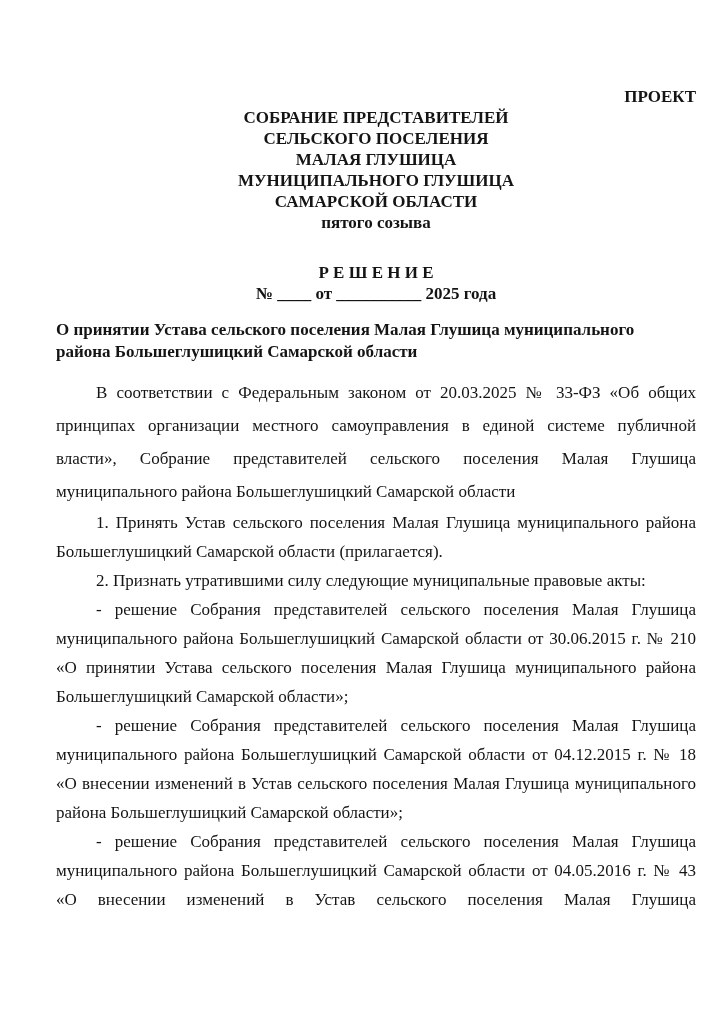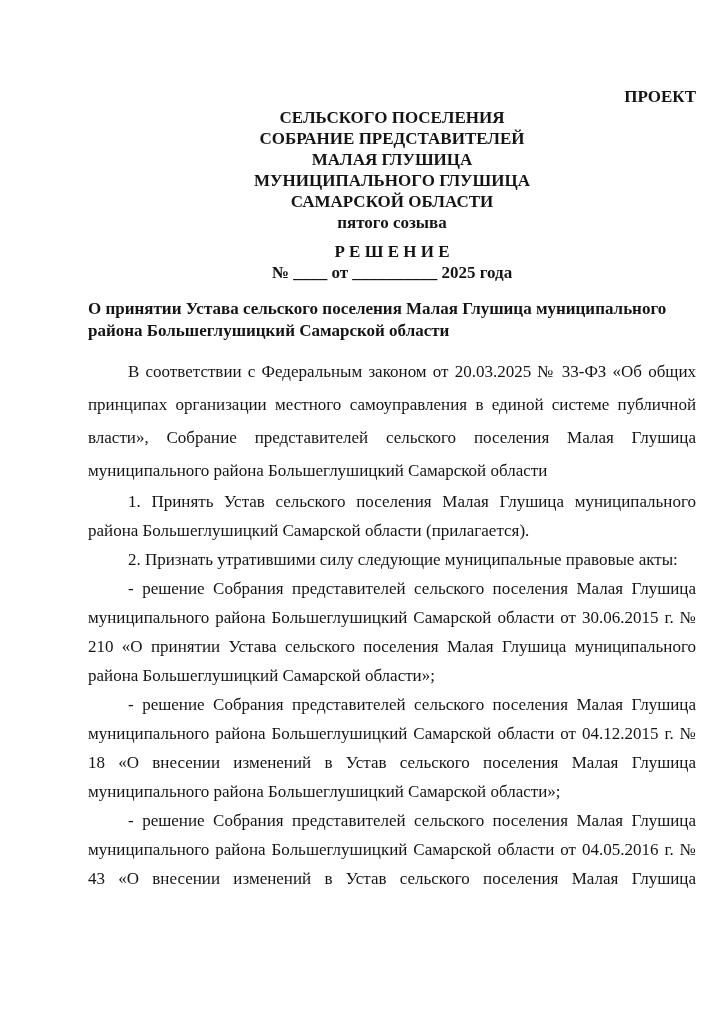--- a/index.html
+++ b/index.html
@@ -9,36 +9,36 @@
   }
   .page {
     position: relative;
     width: 724px;
     height: 1024px;
     box-sizing: border-box;
     background: #ffffff;
     color: #141414;
     font-family: "Liberation Serif", "DejaVu Serif", serif;
     font-size: 17px;
-    padding: 86px 28px 0 88px;
+    padding: 86px 28px 0 56px;
     overflow: hidden;
   }
   .draft-label {
     text-align: right;
     font-weight: 700;
     line-height: 21px;
   }
   .org-header {
     text-align: center;
     font-weight: 700;
     line-height: 21px;
   }
   .org-header .line { white-space: nowrap; }
   .decision-heading {
-    margin-top: 8px;
+    margin-top: 29px;
     text-align: center;
     font-weight: 700;
     line-height: 21px;
   }
   .subject {
     margin-top: 15px;
     font-weight: 700;
     line-height: 22px;
   }
   .preamble {
@@ -65,22 +65,22 @@
   }
 </style>
 </head>
 <body>
 
 <div class="page">
 
   <div class="draft-label">ПРОЕКТ</div>
 
   <div class="org-header">
+    <div class="line">СОБРАНИЕ ПРЕДСТАВИТЕЛЕЙ</div>
     <div class="line">СЕЛЬСКОГО ПОСЕЛЕНИЯ</div>
-    <div class="line">СОБРАНИЕ ПРЕДСТАВИТЕЛЕЙ</div>
     <div class="line">МАЛАЯ ГЛУШИЦА</div>
     <div class="line">МУНИЦИПАЛЬНОГО ГЛУШИЦА</div>
     <div class="line">САМАРСКОЙ ОБЛАСТИ</div>
     <div class="line">пятого созыва</div>
   </div>
 
   <div class="decision-heading">
     <div>Р Е Ш Е Н И Е</div>
     <div>№ ____ от __________ 2025 года</div>
   </div>

